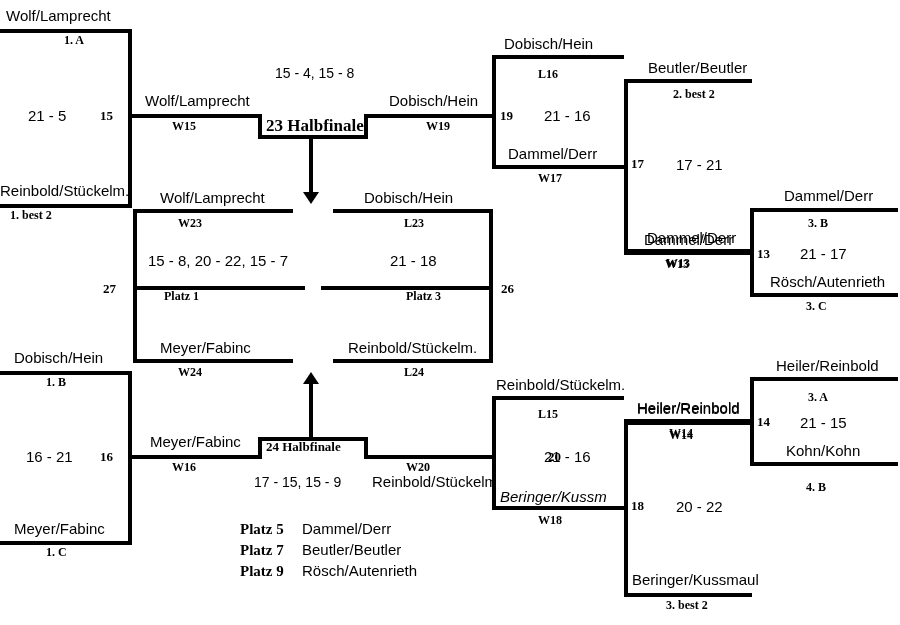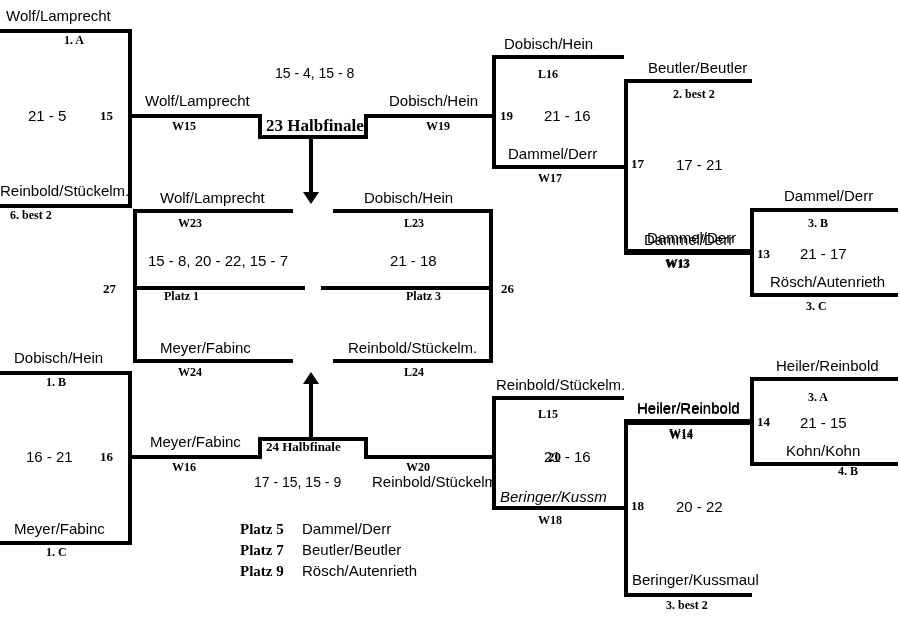--- a/index.html
+++ b/index.html
@@ -79,21 +79,21 @@
 
   <div class="hl" style="left:0px;  top:29px;  width:132px;"></div>
   <div class="vl" style="left:128px;top:29px;  height:179px;"></div>
   <div class="hl" style="left:0px;  top:204px; width:132px;"></div>
 
   <div class="tx name" style="left:6px;  top:8px;">Wolf/Lamprecht</div>
   <div class="tx lbl" style="left:64px; top:34px;">1. A</div>
   <div class="tx name" style="left:28px; top:108px;">21 - 5</div>
   <div class="tx num" style="left:100px;top:109px;">15</div>
   <div class="tx name" style="left:0px;  top:183px;">Reinbold/Stückelm.</div>
-  <div class="tx lbl" style="left:10px; top:209px;">6. best 2</div>
+  <div class="tx lbl" style="left:10px; top:209px;">1. best 2</div>
 
   <div class="hl" style="left:128px;top:114px; width:134px;"></div>
   <div class="tx name" style="left:145px;top:93px;">Wolf/Lamprecht</div>
   <div class="tx lbl" style="left:172px;top:120px;">W15</div>
 
   <div class="vl" style="left:258px;top:114px; height:25px;"></div>
   <div class="hl" style="left:258px;top:135px; width:110px;"></div>
   <div class="hl" style="left:258px;top:114px; width:4px;"></div>
   <div class="tx lbl" style="left:266px;top:117px; font-size:17px;">23 Halbfinale</div>
   <div class="tx score" style="left:275px;top:66px;">15 - 4, 15 - 8</div>
@@ -221,21 +221,21 @@
 
   <div class="hl" style="left:750px;top:377px; width:148px;"></div>
   <div class="vl" style="left:750px;top:377px; height:89px;"></div>
   <div class="hl" style="left:750px;top:462px; width:148px;"></div>
 
   <div class="tx name" style="left:776px;top:358px;">Heiler/Reinbold</div>
   <div class="tx lbl" style="left:808px;top:391px;">3. A</div>
   <div class="tx num" style="left:757px;top:415px;">14</div>
   <div class="tx name" style="left:800px;top:415px;">21 - 15</div>
   <div class="tx name" style="left:786px;top:443px;">Kohn/Kohn</div>
-  <div class="tx lbl" style="left:806px;top:465px;margin-left:32px;">4. B</div>
+  <div class="tx lbl" style="left:806px;top:481px;">4. B</div>
 
   <div class="hl" style="left:624px;top:419px; width:130px;"></div>
   <div class="tx name" style="left:637px;top:400px;">Heiler/Reinbold</div>
   <div class="tx lbl" style="left:669px;top:427px;">W14</div>
 
   <div class="rank-list" style="left:240px;top:520px;">
     <div class="rank-row" style="left:0px;top:0px;">
       <span class="rank-pos">Platz 5</span>
       <span class="rank-team" style="position:absolute;left:62px;top:0px;">Dammel/Derr</span>
     </div>

